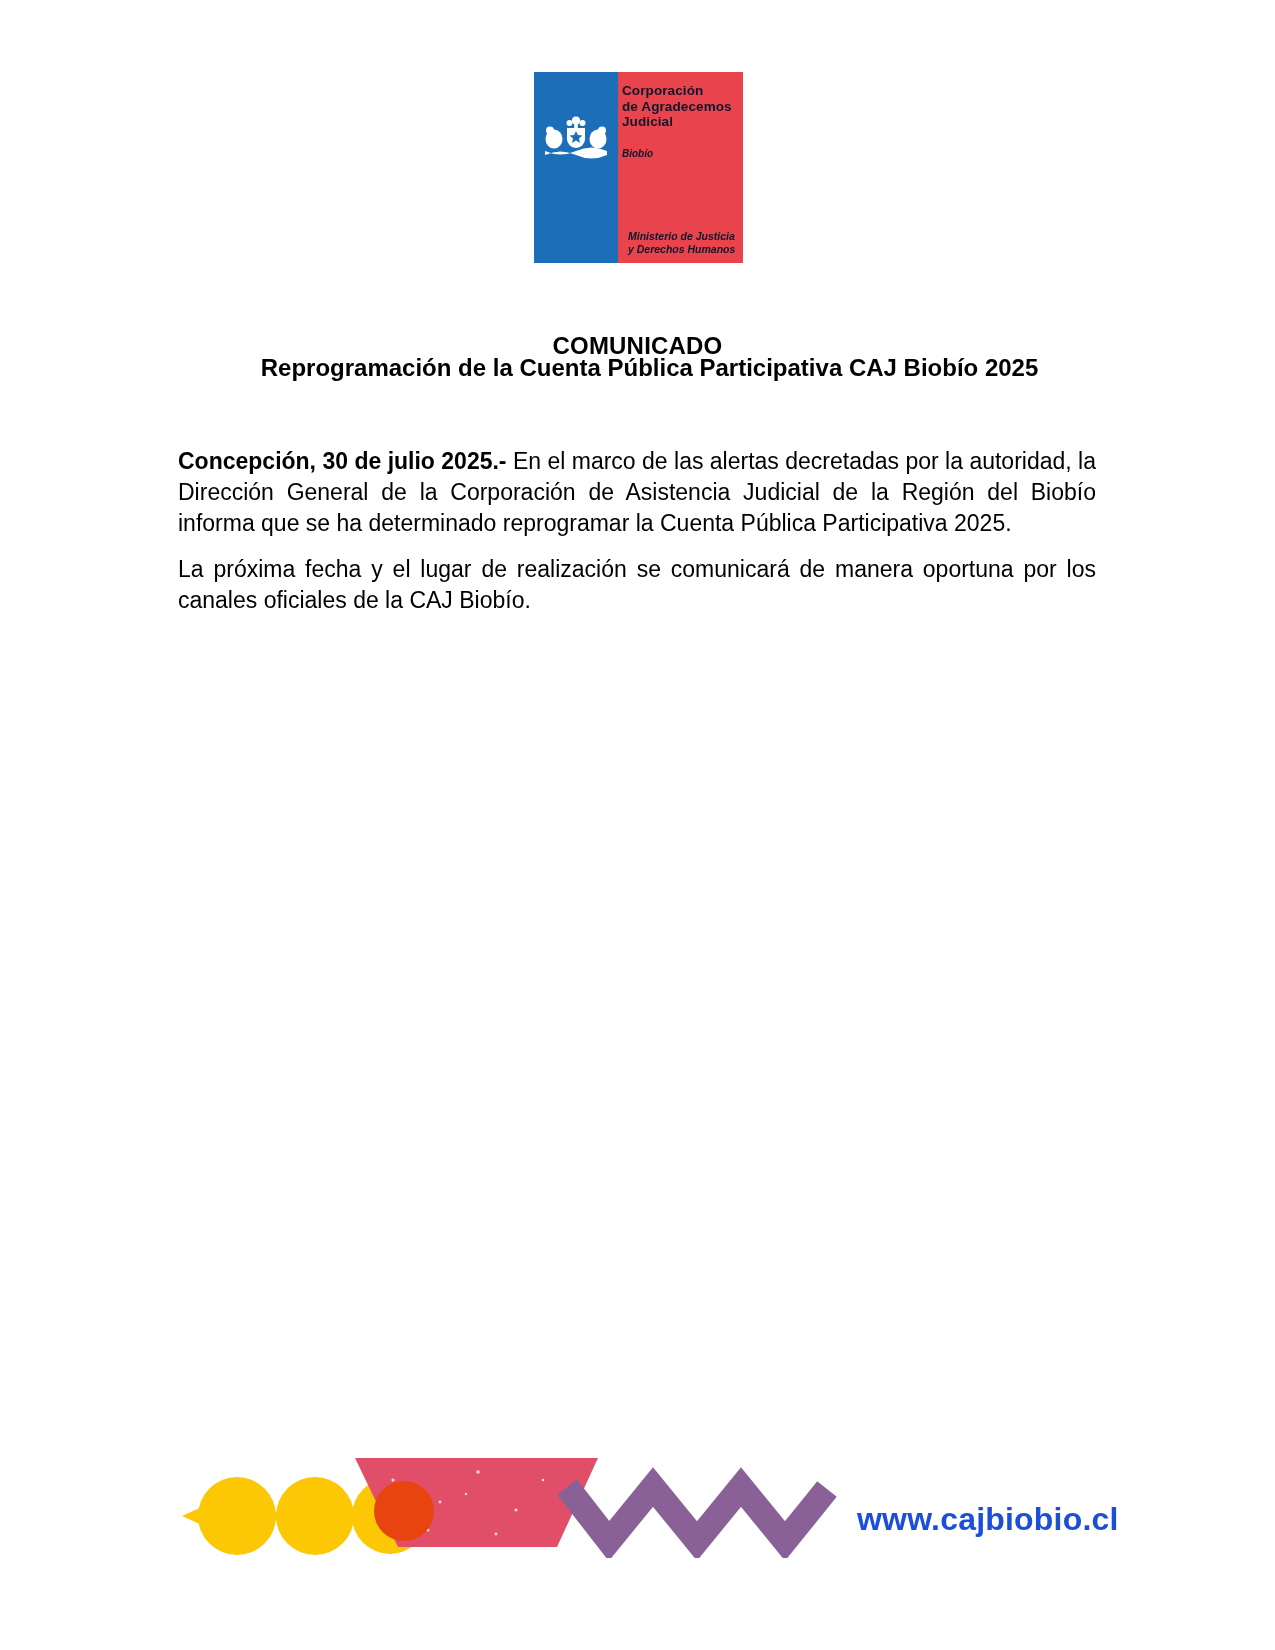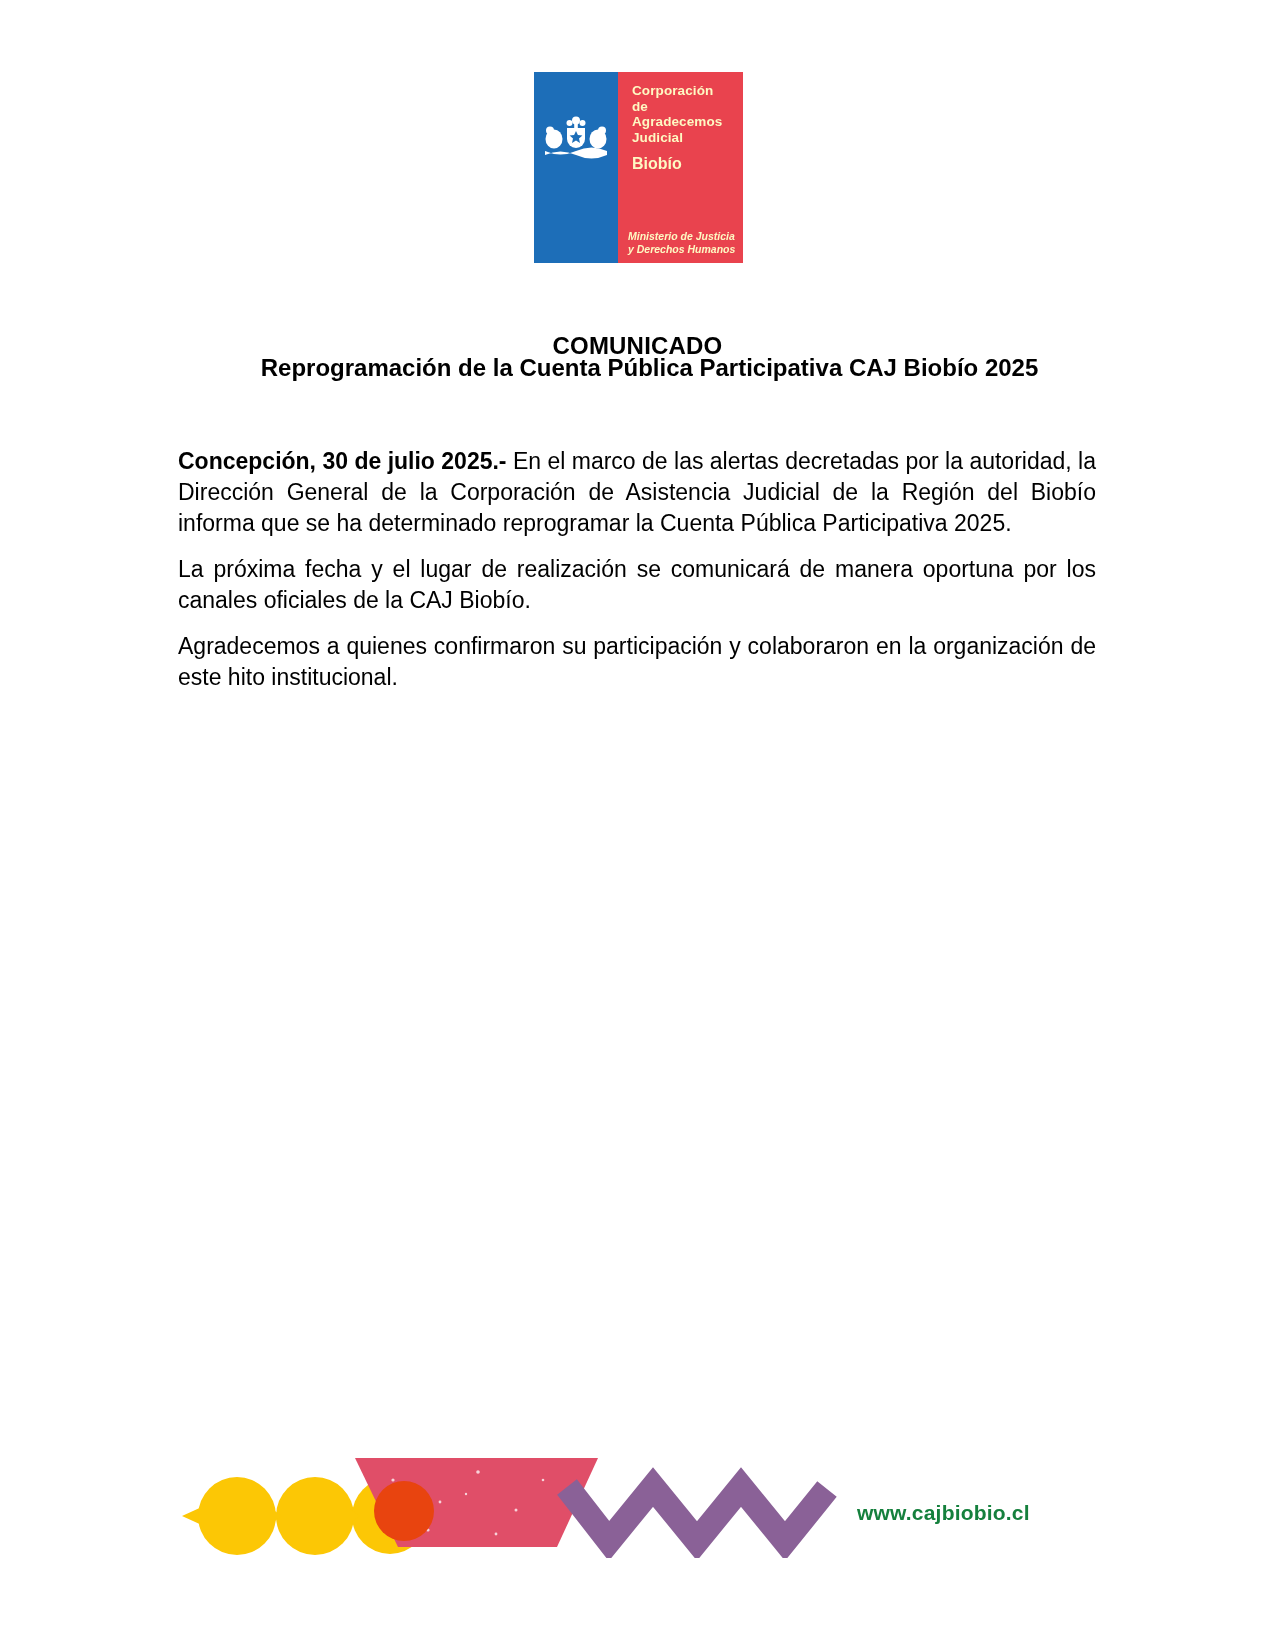--- a/index.html
+++ b/index.html
@@ -10,38 +10,38 @@
     background:#ffffff;
     font-family:"Liberation Sans","DejaVu Sans",sans-serif;
     color:#000;
     overflow:hidden;
   }
 
   
   .logo{position:absolute;top:72px;left:534px;width:209px;height:191px;display:flex;}
   .logo-blue{width:84px;background:#1D6EB8;position:relative;}
   .logo-blue svg{position:absolute;top:13px;left:7px;}
-  .logo-red{flex:1;background:#E9434E;position:relative;color:#fef9c3;padding:11px 8px 0 14px;box-sizing:border-box;}
+  .logo-red{flex:1;background:#E9434E;position:relative;color:#0f172a;padding:11px 8px 0 4px;box-sizing:border-box;}
   .logo-org{font-weight:bold;font-size:13.5px;line-height:15.5px;letter-spacing:0.1px;}
-  .logo-region{font-weight:bold;font-size:16px;margin-top:10px;}
+  .logo-region{font-weight:bold;font-size:10px;margin-top:18px;font-style:italic;}
   .logo-ministry{position:absolute;left:10px;bottom:7px;font-weight:bold;font-size:10.5px;line-height:13px;font-style:italic;}
 
   
   .doc-title{position:absolute;top:308px;left:0;width:100%;text-align:center;font-weight:bold;font-size:24px;letter-spacing:0.2px;margin-top:24px;}
   .doc-subtitle{position:absolute;top:354px;left:12px;width:100%;text-align:center;font-weight:bold;font-size:24px;}
 
   
   .doc-body{position:absolute;top:446px;left:178px;width:918px;font-size:23px;line-height:31px;text-align:justify;}
   .doc-body p{margin:0 0 15px 0;}
 
   
   .footer-art{position:absolute;left:178px;top:1450px;width:660px;height:108px;}
   .footer-site{
     position:absolute;left:857px;top:1501px;
-    font-weight:bold;font-size:21px;color:#15803d;
+    font-weight:bold;font-size:32px;color:#1d4ed8;
     text-decoration:none;letter-spacing:0.2px;
   }
 </style>
 </head>
 <body>
 
 <div class="page">
 
   <div class="logo">
     <div class="logo-blue">
@@ -80,21 +80,20 @@
       </div>
     </div>
   </div>
 
   <div class="doc-title">COMUNICADO</div>
   <div class="doc-subtitle">Reprogramación de la Cuenta Pública Participativa CAJ Biobío 2025</div>
 
   <div class="doc-body">
     <p><strong>Concepción, 30 de julio 2025.-</strong><span> En el marco de las alertas decretadas por la autoridad, la Dirección General de la Corporación de Asistencia Judicial de la Región del Biobío informa que se ha determinado reprogramar la Cuenta Pública Participativa 2025.</span></p>
     <p><strong></strong><span>La próxima fecha y el lugar de realización se comunicará de manera oportuna por los canales oficiales de la CAJ Biobío.</span></p>
-    <p><strong></strong><span>Agradecemos a quienes confirmaron su participación y colaboraron en la organización de este hito institucional.</span></p>
   </div>
 
   <svg class="footer-art" viewBox="0 0 660 108" aria-hidden="true">
 
     <g fill="#FCC705">
       <polygon points="4,66 26,56 26,76"></polygon>
       <circle cx="59" cy="66" r="39"></circle>
       <circle cx="137" cy="66" r="39"></circle>
       <circle cx="212" cy="66" r="38"></circle>
       <polygon points="94,59 104,66 94,73"></polygon>

